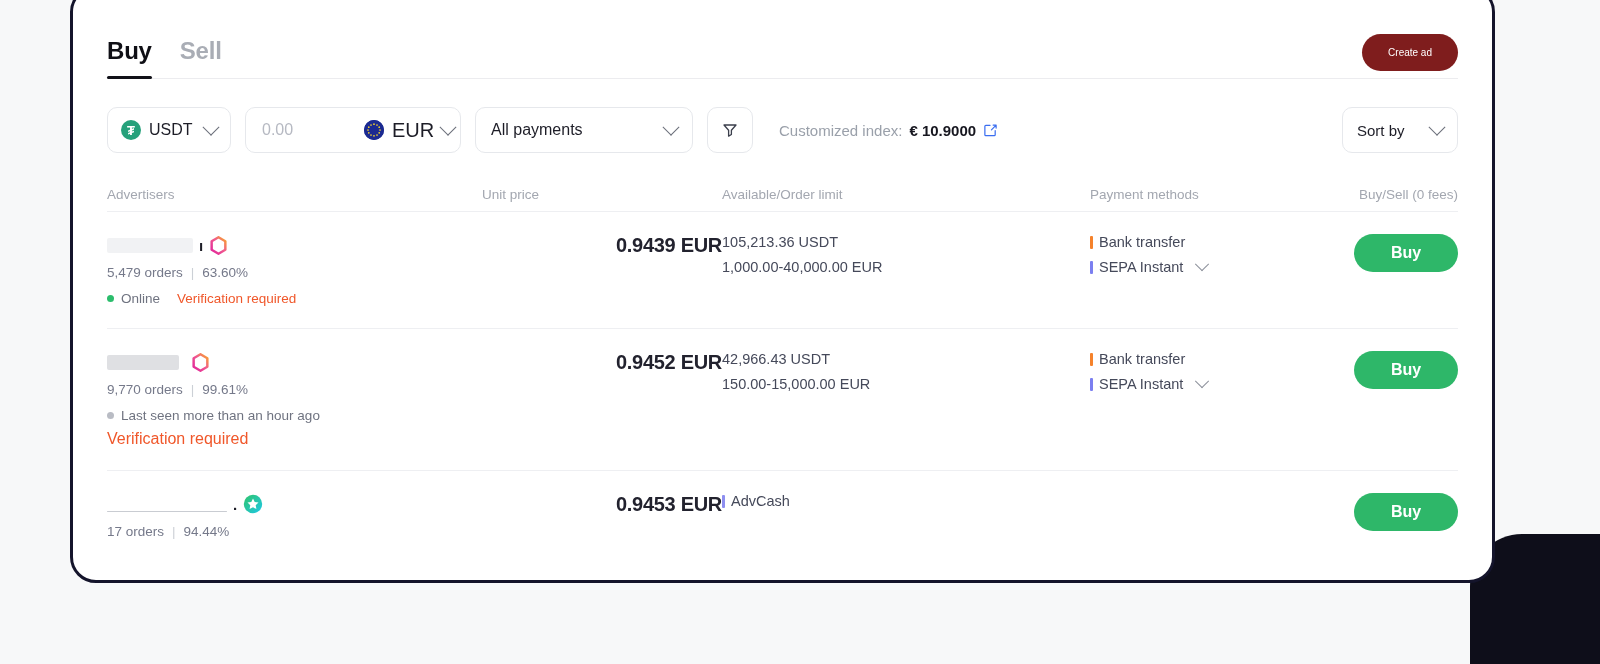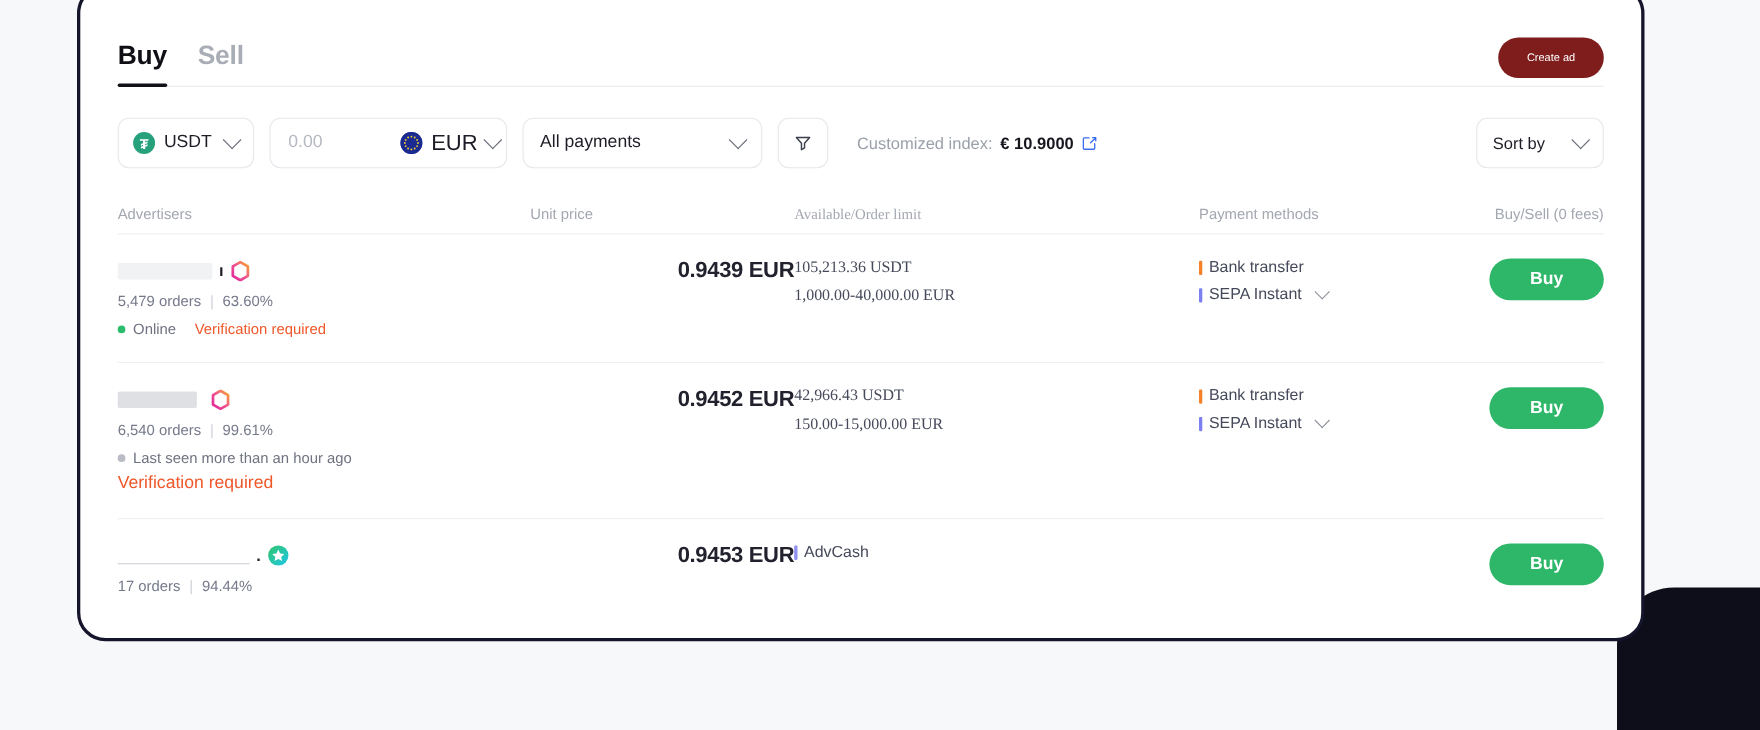--- a/index.html
+++ b/index.html
@@ -204,21 +204,21 @@
   
   .table-head {
     display: flex;
     padding-top: 34px;
     padding-bottom: 9px;
     font-size: 13.5px;
     color: #a3a7b0;
   }
   .c-adv   { width: 375px; flex: none; }
   .c-price { width: 240px; flex: none; }
-  .c-avail { width: 368px; flex: none; font-family: Liberation Serif, serif; }
+  .c-avail { width: 368px; flex: none; }
   .c-pay   { width: 260px; flex: none; }
   .c-act   { flex: 1; text-align: right; }
 
   .row {
     display: flex;
     align-items: flex-start;
     border-top: 1px solid #eeeff2;
     padding-top: 22px;
     padding-bottom: 22px;
     min-height: 100px;
@@ -479,21 +479,21 @@
                 <linearGradient id="hg2" x1="0" y1="1" x2="1" y2="0">
               <stop offset="0%" stop-color="#e0219c"></stop>
                   <stop offset="55%" stop-color="#f05a8e"></stop>
                   <stop offset="100%" stop-color="#f9a825"></stop>
             </linearGradient>
               </defs>
             <path d="M10 1.3 17.2 5.5v9L10 18.7 2.8 14.5v-9z" fill="#fff" stroke="url(#hg2)" stroke-width="2.6" stroke-linejoin="round"></path>
           </svg>
         </div>
         <div class="adv-stats">
-          <span>6,540 orders</span>
+          <span>9,770 orders</span>
           <span class="sep">|</span>
           <span>99.61%</span>
         </div>
         <div class="adv-status">
           <span class="dot away"></span>
           <span class="status-text">Last seen more than an hour ago</span>
         </div>
         <span class="verify block">Verification required</span>
       </div>
       <div class="c-price">

